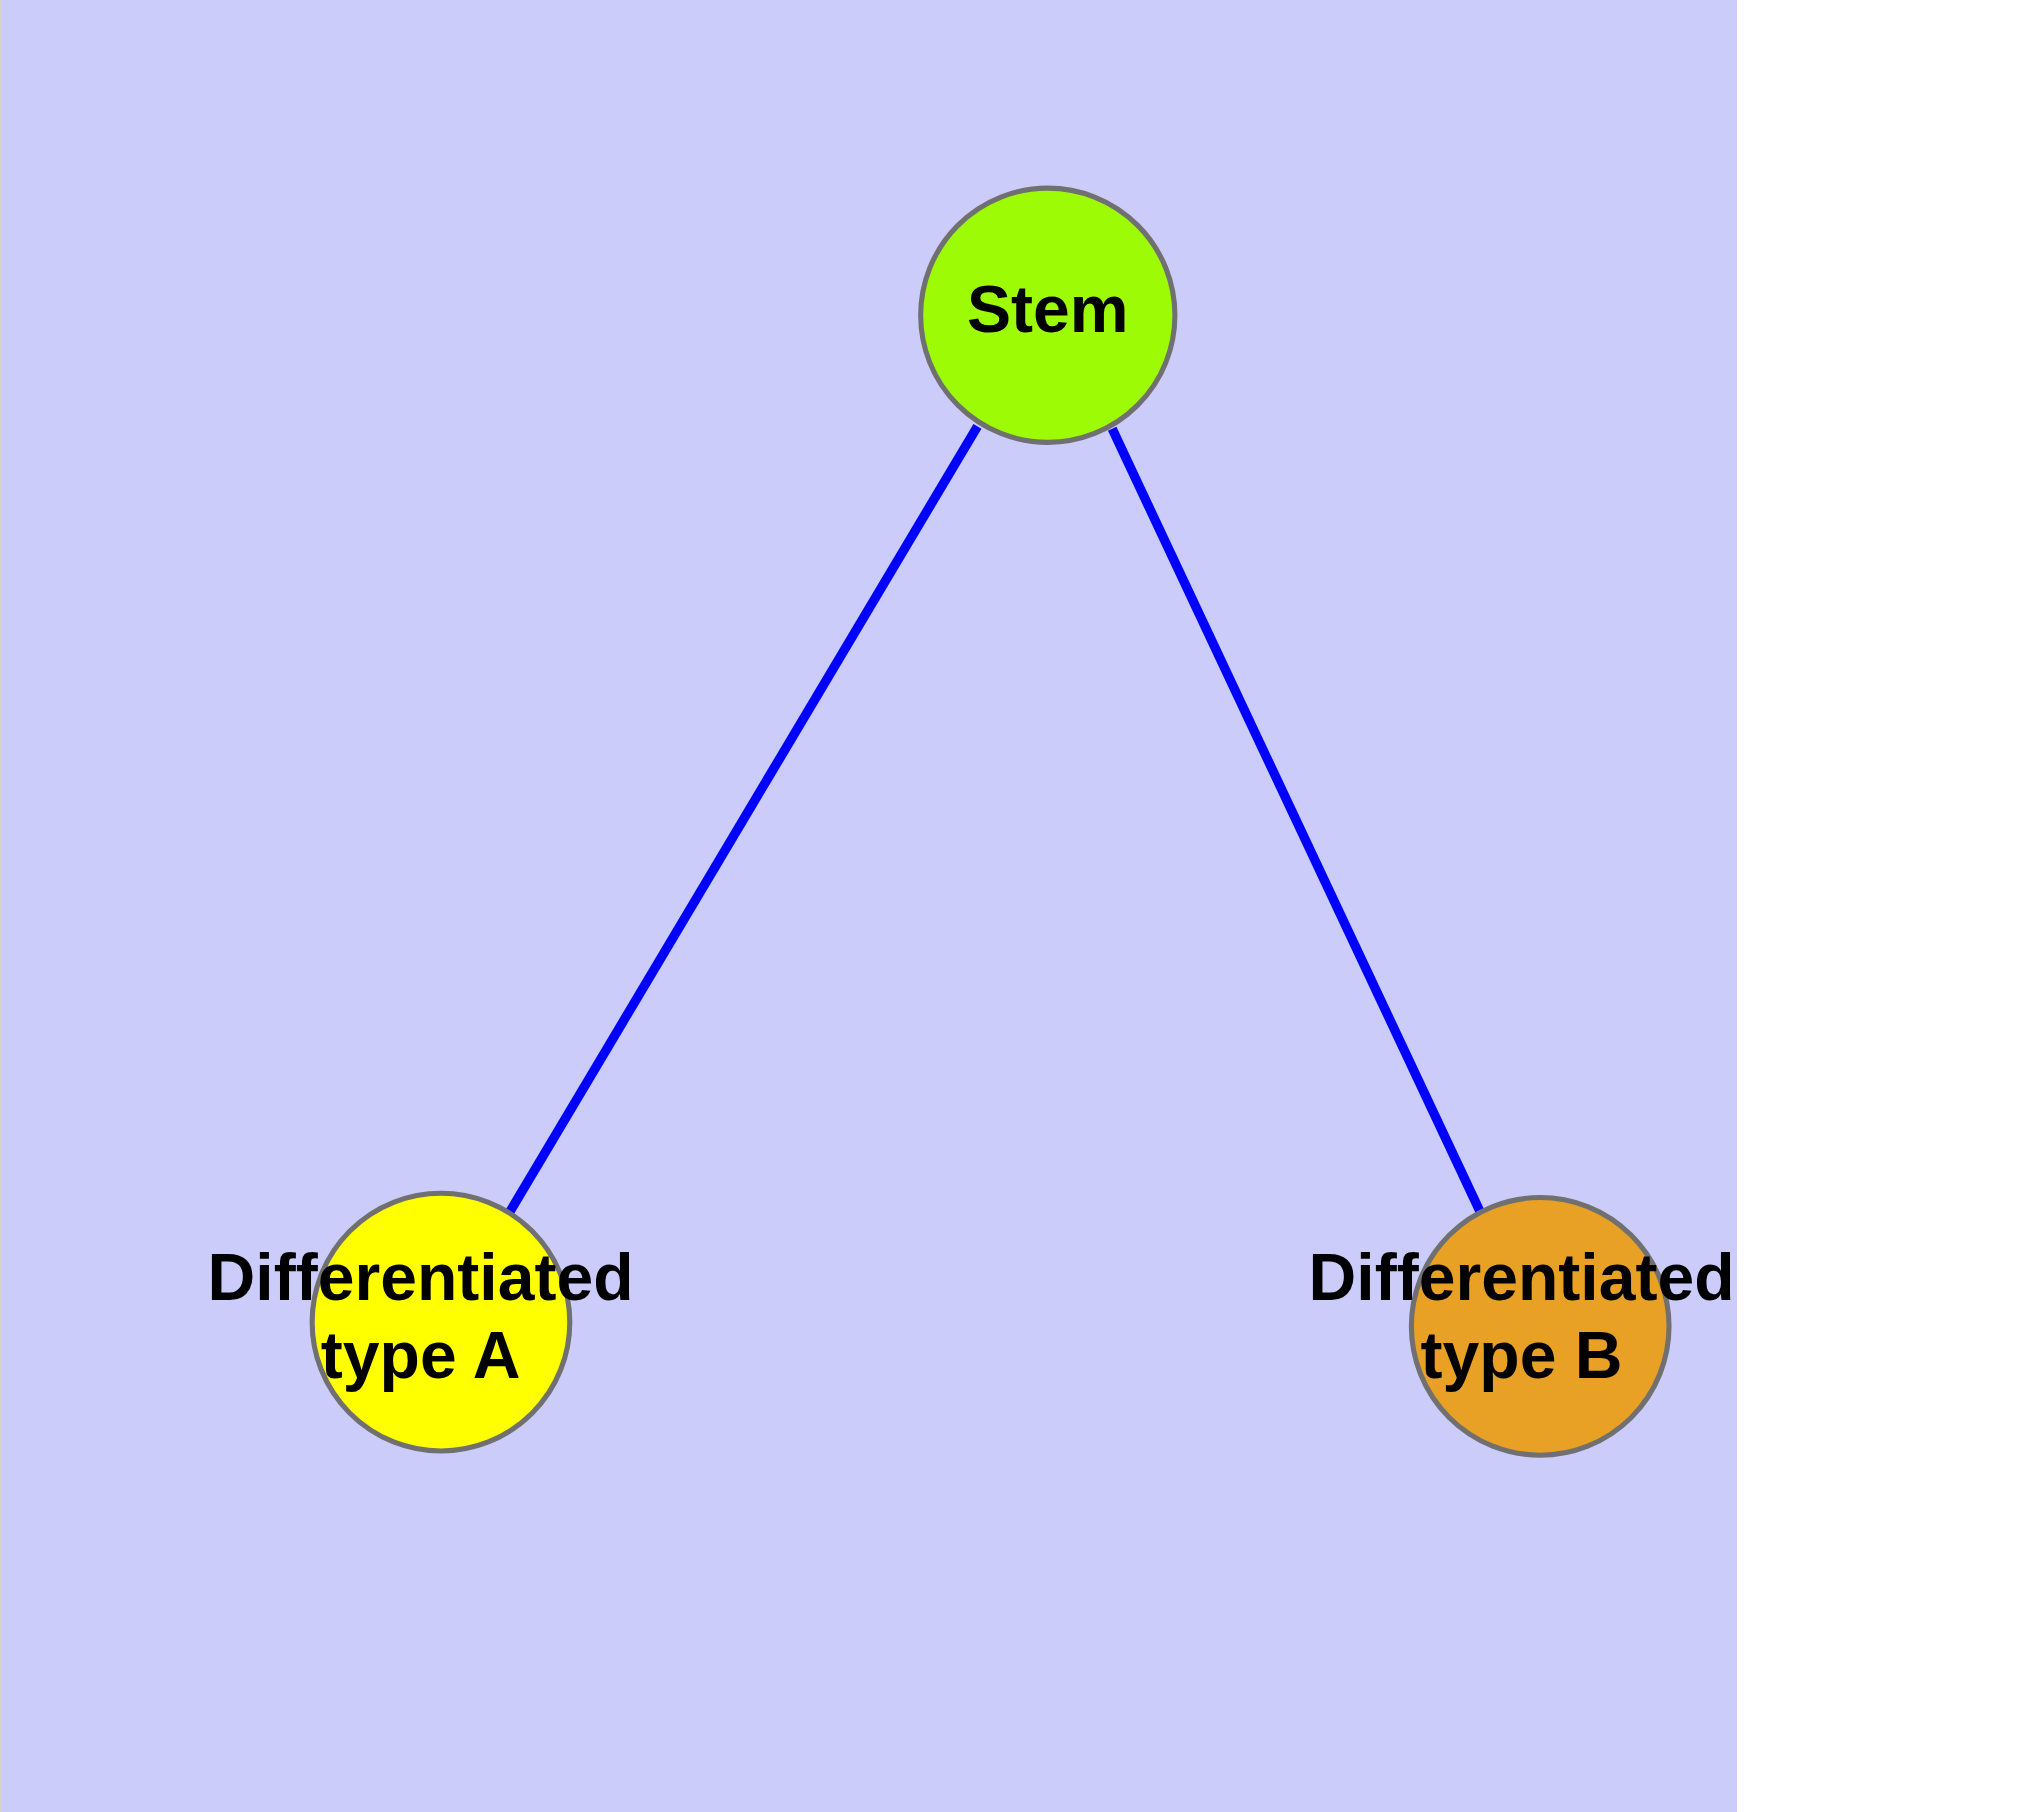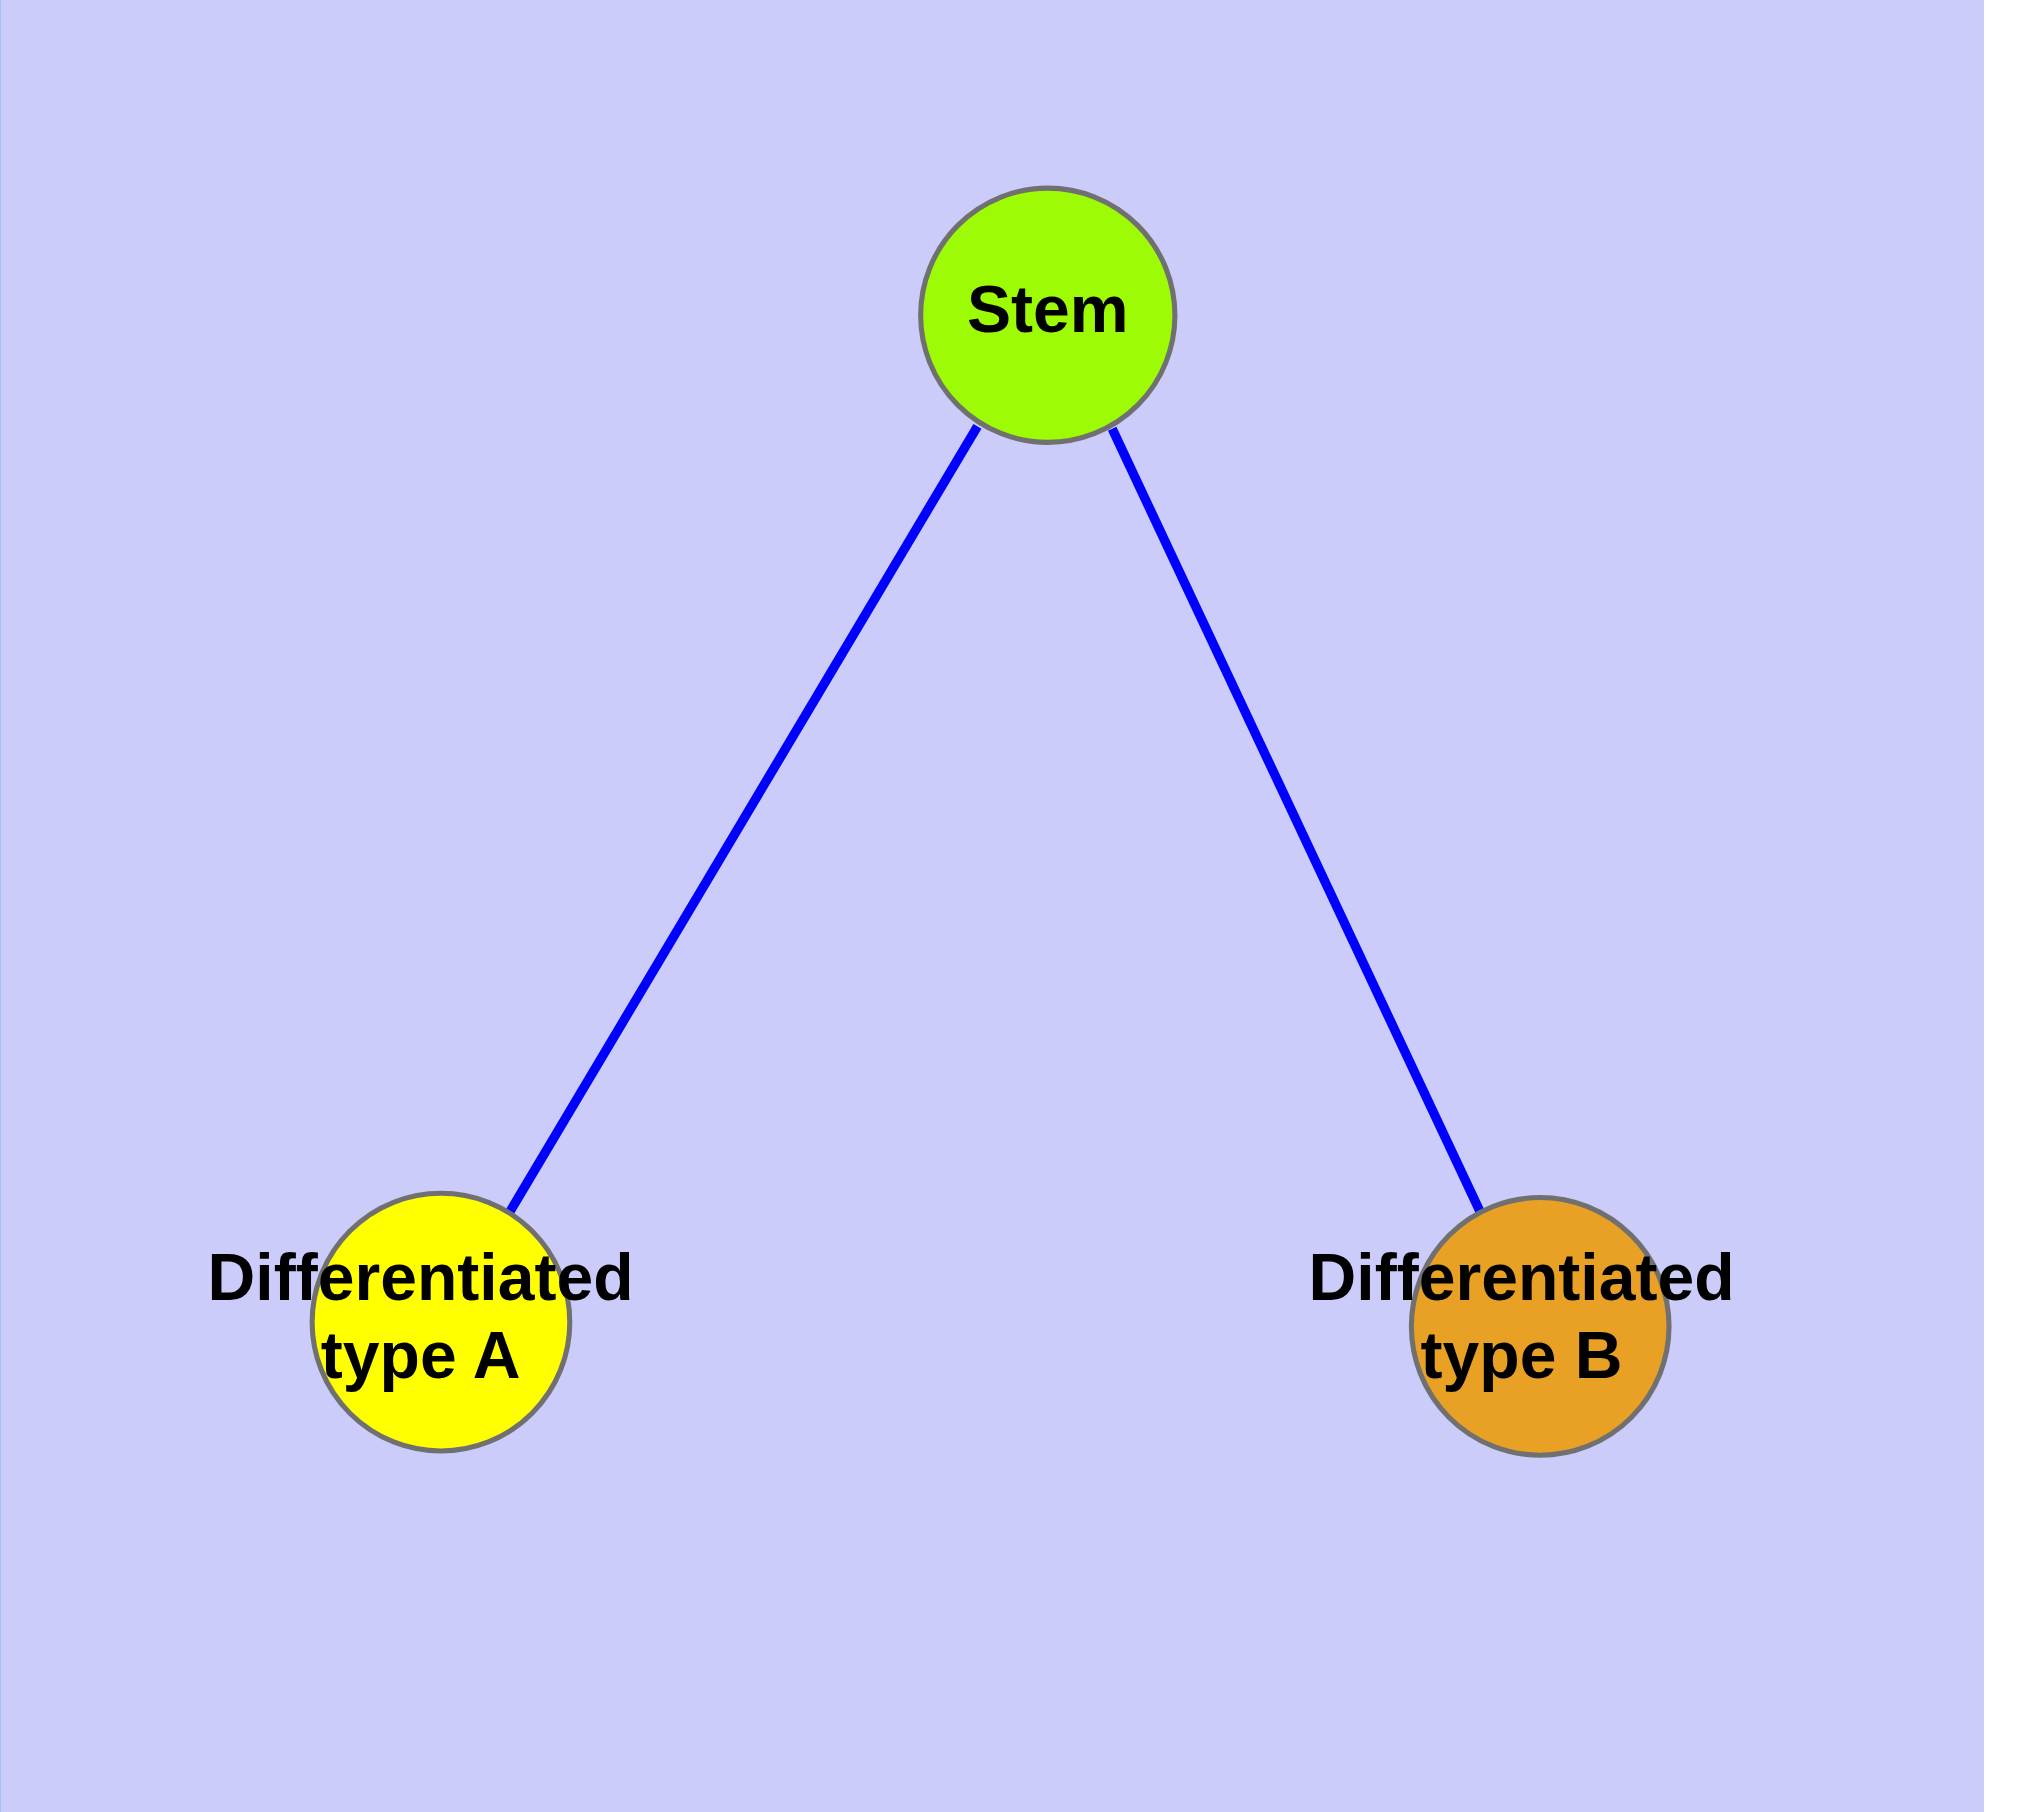--- a/index.html
+++ b/index.html
@@ -5,24 +5,24 @@
   html, body {
     margin: 0;
     padding: 0;
   }
   body {
     background: #ffffff;
     font-family: "Liberation Sans", sans-serif;
   }
   #canvas {
     position: relative;
-    width: 1984px;
+    width: 1737px;
     height: 1812px;
     overflow: hidden;
-    background: #0ea5e9;
+    background: #fde047;
   }
   #graph-svg {
     position: absolute;
     left: 0;
     top: 0;
     width: 2021px;
     height: 1812px;
     display: block;
   }
   .node-label {

